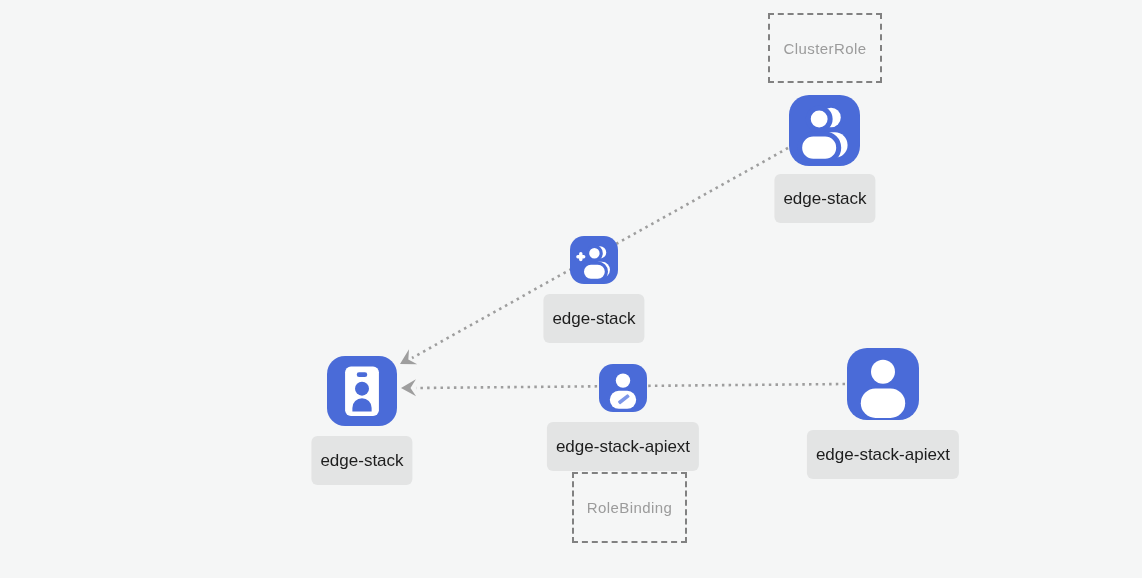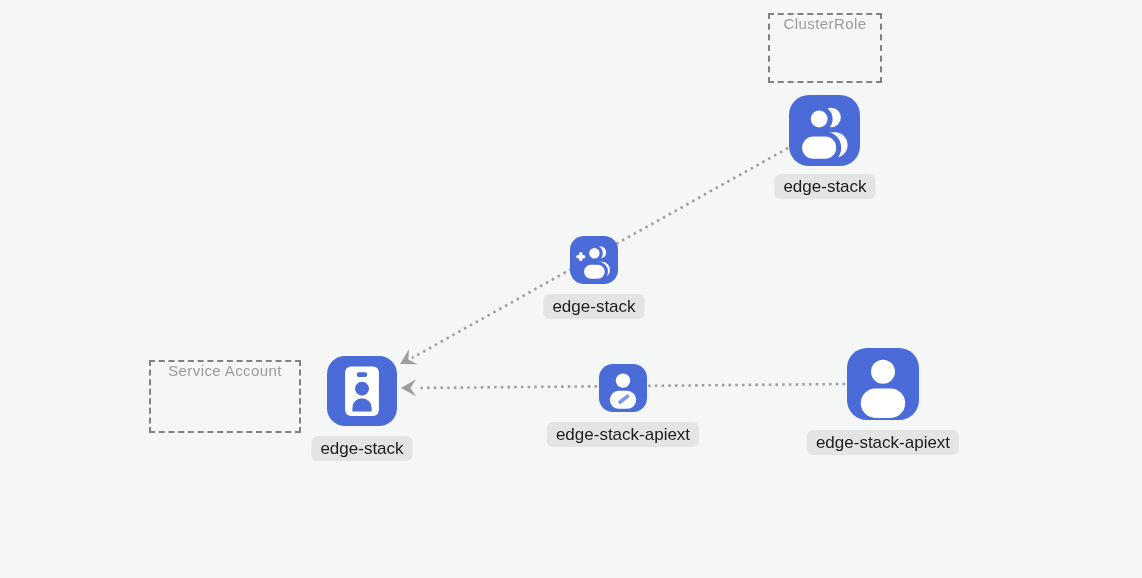--- a/index.html
+++ b/index.html
@@ -8,21 +8,21 @@
     background:#f5f6f6;
     font-family:"Liberation Sans", sans-serif;
   }
   .stage{position:absolute;inset:0;}
   svg.connections{position:absolute;left:0;top:0;z-index:1;}
 
   
   .kind-box{
     position:absolute;z-index:2;
     border:2px dashed #818181;
-    display:flex;justify-content:center;
+    display:flex;align-items:center;justify-content:center;
     color:#9b9b9b;font-size:15px;letter-spacing:0.4px;
     background:transparent;
   }
 
   
   .node{position:absolute;z-index:3;}
   .node .tile{
     width:100%;height:100%;
     background:#4a6bd8;
     display:block;
@@ -31,43 +31,43 @@
   .r-lg{border-radius:20px;}
   .r-md{border-radius:18px;}
   .r-sm{border-radius:14px;}
 
   
   .name-label{
     position:absolute;z-index:4;
     transform:translateX(-50%);
     background:#e3e4e4;color:#1d1d1d;
     font-size:17px;line-height:25px;
-    padding:0 9px;border-radius:6px;
+    padding:12px 9px;border-radius:6px;
     white-space:nowrap;
   }
 </style>
 </head>
 <body>
 
 <div class="stage">
 
   <svg class="connections" width="1142" height="578" viewBox="0 0 1142 578">
 
     <line x1="788" y1="148" x2="412" y2="358" stroke="#9e9e9e" stroke-width="2.6" stroke-dasharray="2.5 4.2"></line>
     <path d="M0,0 L15,-8.5 L9.5,0 L15,8.5 Z" transform="translate(400,364) rotate(-29)" fill="#9e9e9e"></path>
 
     <line x1="845" y1="384" x2="416" y2="388" stroke="#9e9e9e" stroke-width="2.6" stroke-dasharray="2.5 4.2"></line>
     <path d="M0,0 L15,-8.5 L9.5,0 L15,8.5 Z" transform="translate(401,388) rotate(-0.5)" fill="#9e9e9e"></path>
   </svg>
 
   <div class="kind-box" style="left:768px;top:13px;width:110px;height:66px;">
     <span>ClusterRole</span>
   </div>
-  <div class="kind-box" style="left:149px;top:360px;width:148px;height:69px;">
-    <span>Service Account</span>
+  <div class="kind-box" style="left:572px;top:472px;width:111px;height:67px;">
+    <span>RoleBinding</span>
   </div>
 
   <div class="node" style="left:789px;top:95px;width:71px;height:71px;">
     <span class="tile r-lg">
       <svg viewBox="0 0 24 24">
         <circle cx="14.2" cy="7.6" r="3.3" fill="#fff"></circle>
         <rect x="9.2" y="12.6" width="10.6" height="8.6" rx="4.3" fill="#fff"></rect>
         <circle cx="10.2" cy="8.1" r="3.7" fill="#fff" stroke="#4a6bd8" stroke-width="1.7"></circle>
         <rect x="3.6" y="13.2" width="13.2" height="9.2" rx="4.6" fill="#fff" stroke="#4a6bd8" stroke-width="1.7"></rect>
       </svg>

